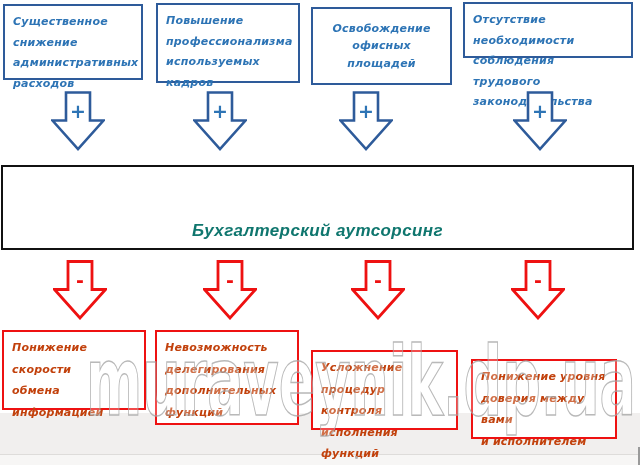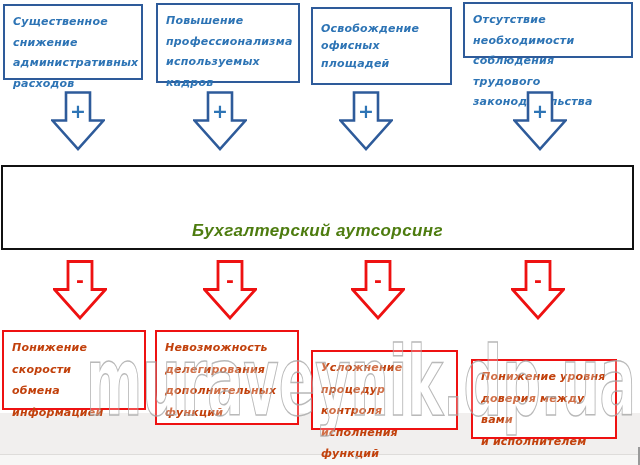--- a/index.html
+++ b/index.html
@@ -13,21 +13,21 @@
     white-space:pre-line;
     font-weight:bold;font-style:italic;
     font-size:11px;line-height:17.5px;letter-spacing:.2px;
   }
   
   .pro-box{
     position:absolute;background:#ffffff;
     border:2px solid #2e5b9a;color:#2d74b5;
     padding:4px 8px;box-sizing:border-box;z-index:1;
   }
-  .pro-box.centered{display:flex;align-items:center;}
+  .pro-box.centered{display:flex;align-items:center;text-align:center;}
   #pro1{left:3px;  top:4px; width:140px;height:76px;}
   #pro2{left:156px; top:3px; width:144px;height:80px;}
   #pro3{left:311px; top:7px; width:141px;height:78px;}
   #pro4{left:463px; top:2px; width:170px;height:56px;}
   
   .con-box{
     position:absolute;background:#ffffff;
     border:2px solid #ee1111;color:#c2410c;
     padding:4px 8px;box-sizing:border-box;z-index:1;
   }
@@ -37,21 +37,21 @@
   #con3{left:311px;top:330px;width:147px;height:80px;margin-top:20px;}
   #con4{left:471px;top:330px;width:146px;height:80px;margin-top:29px;}
   
   .title-box{
     position:absolute;left:1px;top:165px;width:633px;height:85px;
     border:2px solid #111111;background:#ffffff;box-sizing:border-box;
     display:flex;align-items:center;justify-content:center;z-index:1;
   }
   .title-box .title-text{
     font-family:"Liberation Sans",sans-serif;
-    font-weight:bold;font-style:italic;color:#4d7c0f;
+    font-weight:bold;font-style:italic;color:#0f766e;
     font-size:17px;letter-spacing:.4px;margin-top:46px;
   }
   
   .arrow{position:absolute;width:54px;height:60px;z-index:2;}
   .arrow svg{display:block;}
   .arrow-sign{
     font-family:"DejaVu Sans",sans-serif;font-weight:bold;font-size:19px;
   }
   #parr1{left:51px; top:91px;}
   #parr2{left:193px;top:91px;}

